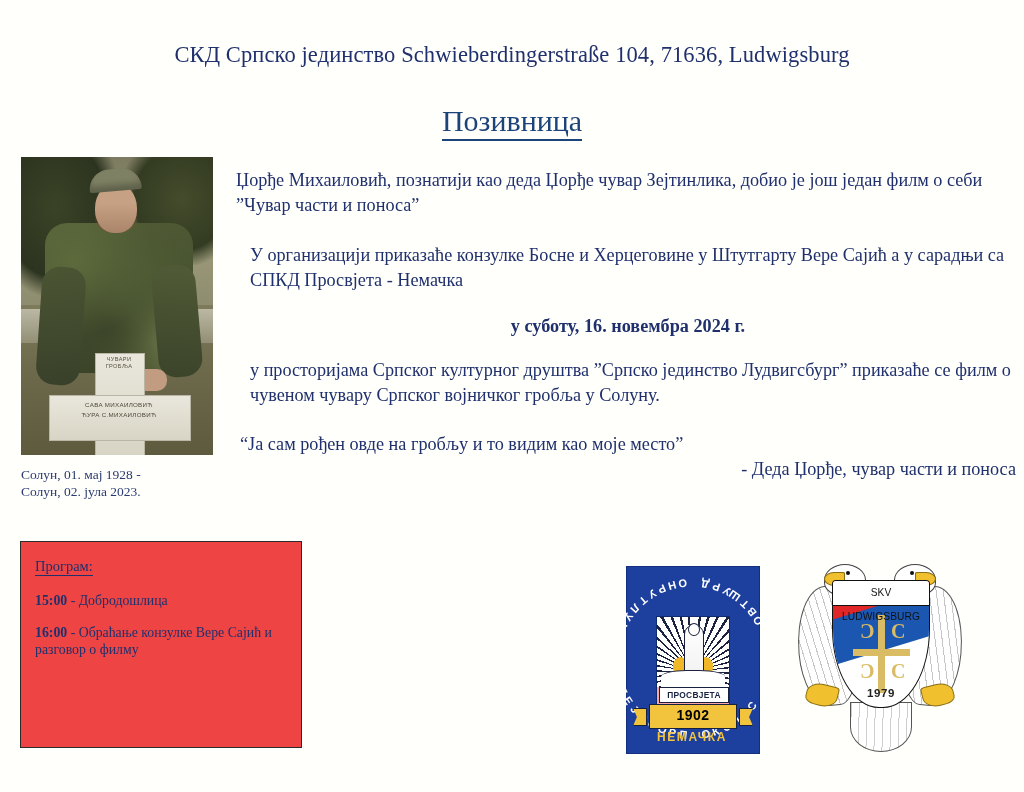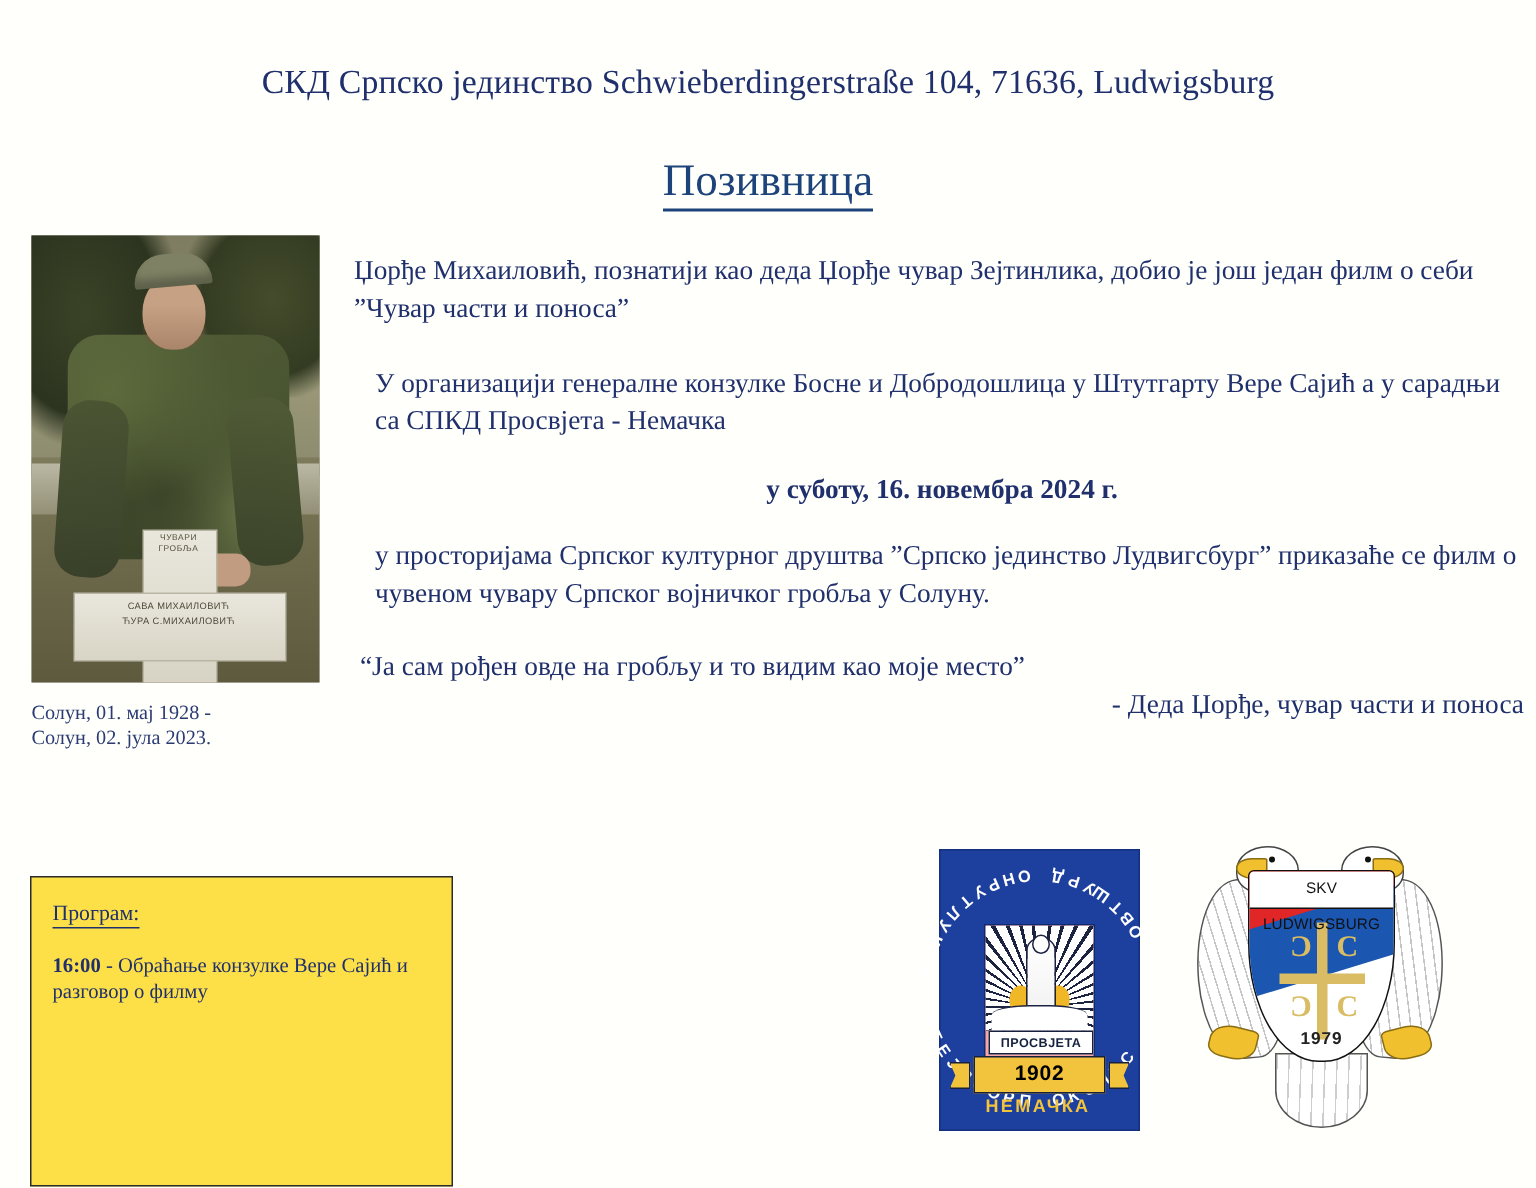--- a/index.html
+++ b/index.html
@@ -208,23 +208,22 @@
   .p-attrib{ position: absolute; left: 0;  top: 289px; width: 780px; text-align: right; }
 
   
   .program-box {
     position: absolute;
     left: 20px;
     top: 541px;
     width: 282px;
     height: 207px;
     border: 1.6px solid #2b2b2b;
-    background: #fde047;
+    background: #ef4444;
     box-sizing: border-box;
-    margin-top: 43px;
   }
   .program-title {
     position: absolute;
     left: 14px;
     top: 16px;
     font-size: 14.5px;
     color: #20306c;
   }
   .program-title span { border-bottom: 1px solid #20306c; padding-bottom: 1px; }
   .program-list {
@@ -524,30 +523,31 @@
         <div>САВА МИХАИЛОВИЋ</div>
         <div>ЋУРА С.МИХАИЛОВИЋ</div>
       </div>
     </div>
   </div>
   <div class="photo-caption">Солун, 01. мај 1928 -
 Солун, 02. јула 2023.</div>
 
   <div class="body-col">
     <p class="para p-intro">Џорђе Михаиловић, познатији као деда Џорђе чувар Зејтинлика, добио је још један филм о себи ”Чувар части и поноса”</p>
-    <p class="para p-org">У организацији генералне конзулке Босне и Добродошлица у Штутгарту Вере Сајић а у сарадњи са СПКД Просвјета - Немачка</p>
+    <p class="para p-org">У организацији приказаће конзулке Босне и Херцеговине у Штутгарту Вере Сајић а у сарадњи са СПКД Просвјета - Немачка</p>
     <p class="para p-date">у суботу, 16. новембра 2024 г.</p>
     <p class="para p-venue">у просторијама Српског културног друштва ”Српско јединство Лудвигсбург” приказаће се филм о чувеном чувару Српског војничког гробља у Солуну.</p>
     <p class="para p-quote">“Ја сам рођен овде на гробљу и то видим као моје место”</p>
     <p class="para p-attrib">- Деда Џорђе, чувар части и поноса</p>
   </div>
 
   <div class="program-box">
     <div class="program-title"><span>Програм:</span></div>
     <div class="program-list" id="program-list">
+        <div class="prog-item"><span class="prog-time">15:00</span><span> - Добродошлица</span></div>
         <div class="prog-item"><span class="prog-time">16:00</span><span> - Обраћање конзулке Вере Сајић и разговор о филму</span></div>
       </div>
   </div>
 
   <div class="logo-prosvjeta">
     <div class="lp-sq"></div>
     <div class="lp-ring-text" id="lp-ring">
         <span class="ring-letter" style="transform: rotate(128deg) translate(0px, -76px) rotate(180deg) translate(-4px, -6px);">С</span>
         <span class="ring-letter" style="transform: rotate(136.343deg) translate(0px, -76px) rotate(180deg) translate(-4px, -6px);">Р</span>
         <span class="ring-letter" style="transform: rotate(144.686deg) translate(0px, -76px) rotate(180deg) translate(-4px, -6px);">П</span>

